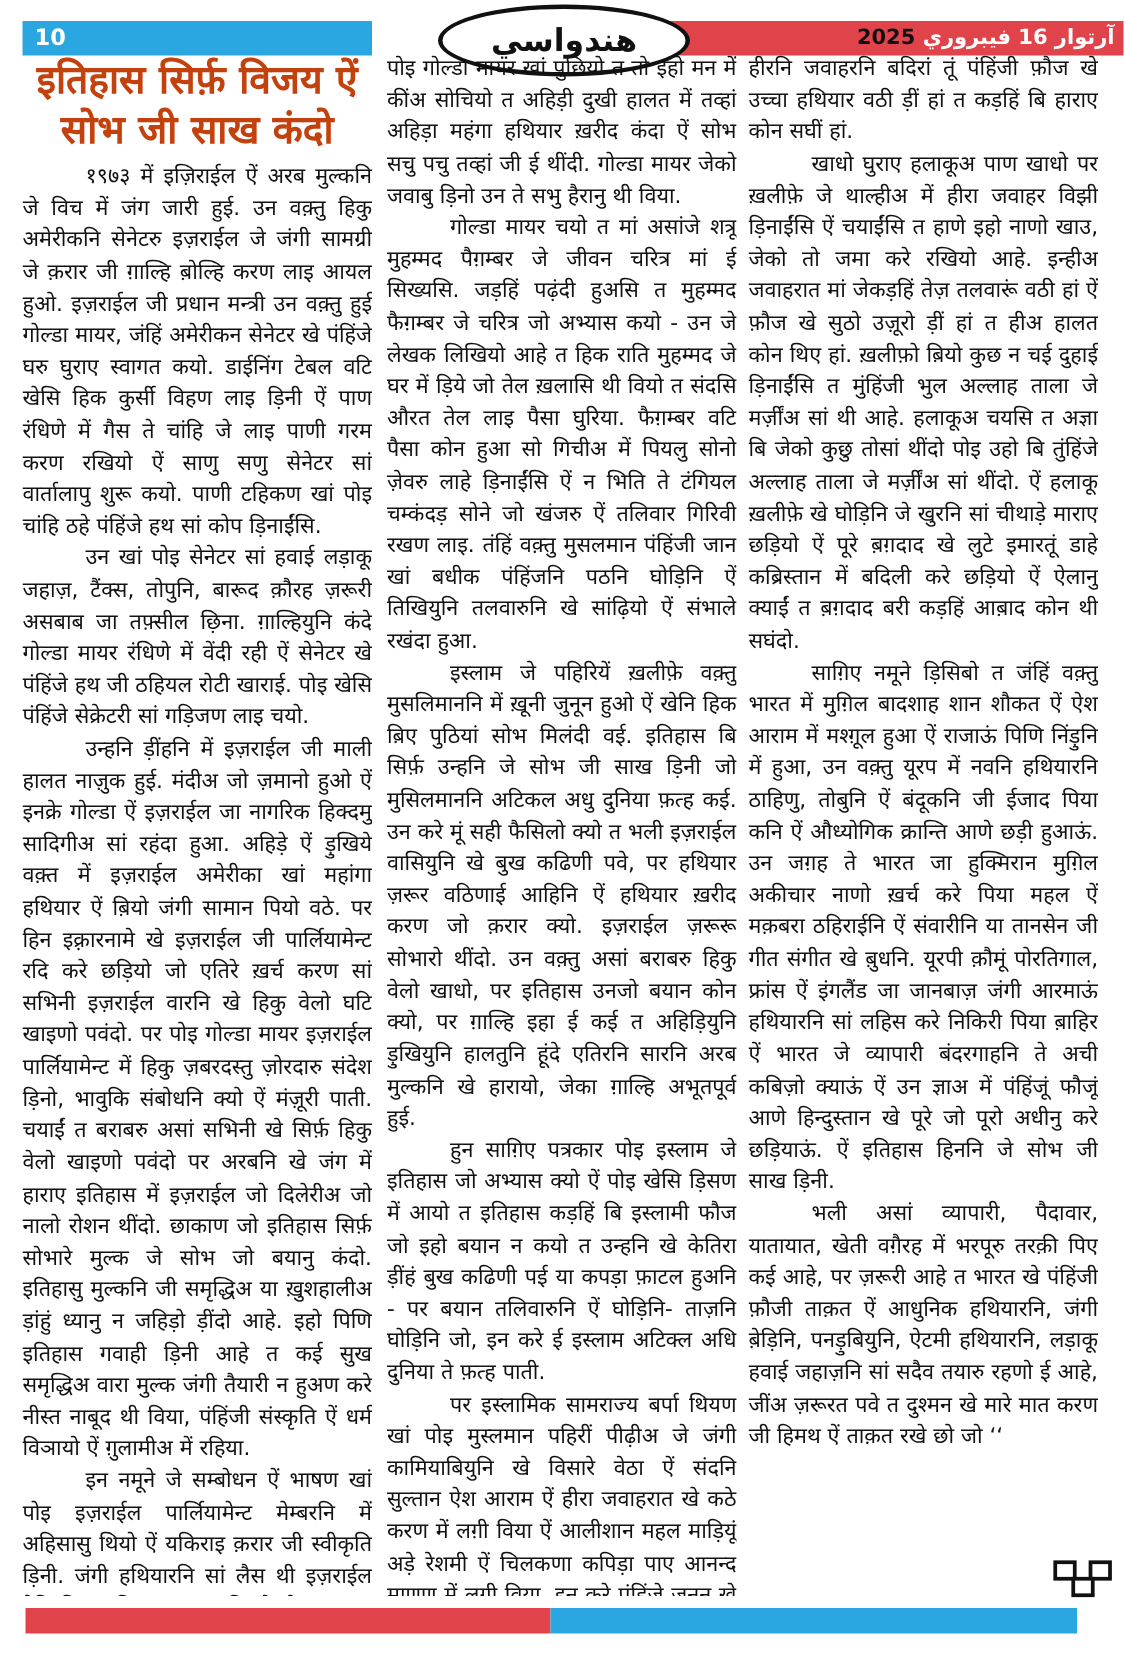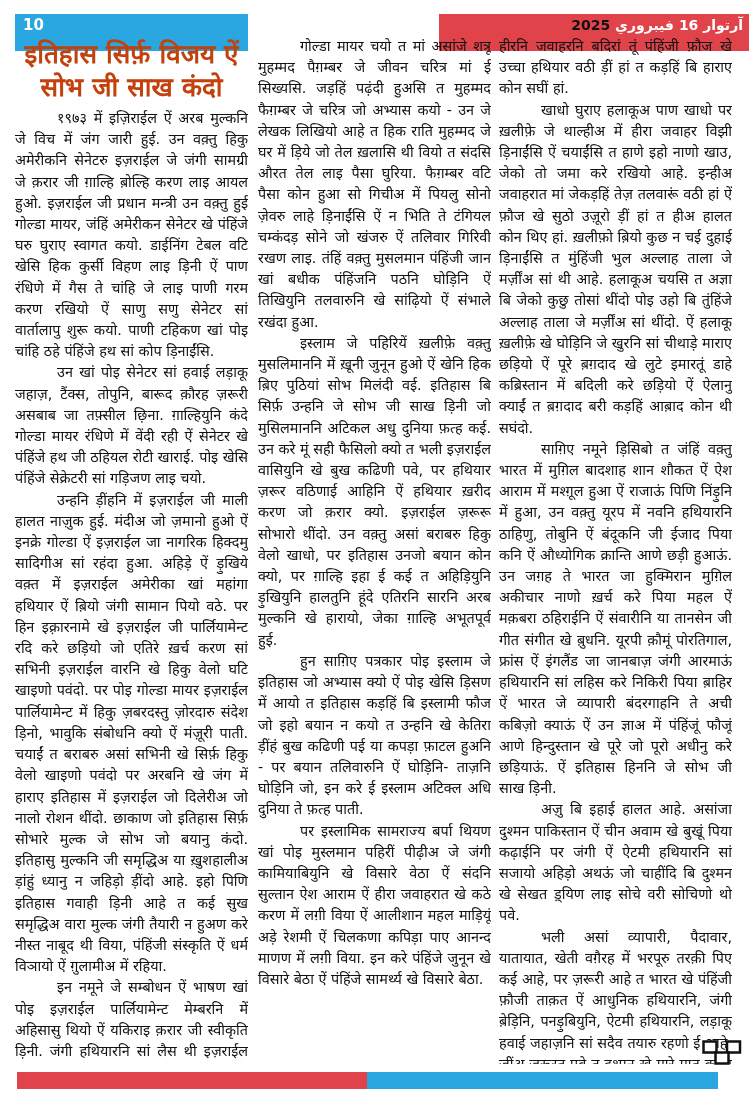--- a/index.html
+++ b/index.html
@@ -2,21 +2,21 @@
 <html lang="sd"><head>
 <meta charset="utf-8">
 <style>
   html,body { margin:0; padding:0; background:#ffffff; }
   .page {
     position:relative; width:750px; height:1109px; background:#ffffff;
     font-family:"DejaVu Sans", sans-serif; color:#111; overflow:hidden;
   }
 
   
-  .topbar { position:absolute; top:14px; height:37px; }
+  .topbar { position:absolute; top:14px; height:23px; }
   .topbar.blue { left:15px;  width:233px; }
   .topbar.red  { left:439px; width:310px; }
   .pagenum {
     display:block; color:#ffffff; font-weight:bold; font-size:15px;
     line-height:23px; padding-left:8px;
   }
   .masthead {
     position:absolute; left:292px; top:3px; width:162px; height:42px;
     background:#ffffff; border:3px solid #111; border-radius:50%;
     display:flex; align-items:center; justify-content:center;
@@ -58,44 +58,47 @@
 <body>
 
 <div class="page">
 
   <div class="topbar blue" style="background:#2AA7E0;">
     <span class="pagenum">10</span>
   </div>
   <div class="topbar red" style="background:#E1434B;">
     <span class="dateline"><span>آرتوار</span> <span>16</span> <span>فيبروري</span> <span class="year">2025</span></span>
   </div>
+  <div class="masthead">
+    <span class="mast-text">هندواسي</span>
+  </div>
 
   <div class="col col-1">
     <div class="headline">इतिहास सिर्फ़ विजय ऐं</div>
     <div class="headline" style="margin-top:-4px;">सोभ जी साख कंदो</div>
     <p>१९७३ में इज़िराईल ऐं अरब मुल्कनि जे विच में जंग जारी हुई. उन वक़्तु हिकु अमेरीकनि सेनेटरु इज़राईल जे जंगी सामग्री जे क़रार जी ग़ाल्हि ब़ोल्हि करण लाइ आयल हुओ. इज़राईल जी प्रधान मन्त्री उन वक़्तु हुई गोल्डा मायर, जंहिं अमेरीकन सेनेटर खे पंहिंजे घरु घुराए स्वागत कयो. डाईनिंग टेबल वटि खेसि हिक कुर्सी विहण लाइ ड़िनी ऐं पाण रंधिणे में गैस ते चांहि जे लाइ पाणी गरम करण रखियो ऐं साणु सणु सेनेटर सां वार्तालापु शुरू कयो. पाणी टहिकण खां पोइ चांहि ठहे पंहिंजे हथ सां कोप ड़िनाईंसि.</p>
     <p>उन खां पोइ सेनेटर सां हवाई लड़ाकू जहाज़, टैंक्स, तोपुनि, बारूद क़ौरह ज़रूरी असबाब जा तफ़्सील छ़िना. ग़ाल्हियुनि कंदे गोल्डा मायर रंधिणे में वेंदी रही ऐं सेनेटर खे पंहिंजे हथ जी ठहियल रोटी खाराई. पोइ खेसि पंहिंजे सेक्रेटरी सां गड़िजण लाइ चयो.</p>
     <p>उन्हनि ड़ींहनि में इज़राईल जी माली हालत नाज़ुक हुई. मंदीअ जो ज़मानो हुओ ऐं इनक्रे गोल्डा ऐं इज़राईल जा नागरिक हिक्दमु सादिगीअ सां रहंदा हुआ. अहिड़े ऐं ड़ुखिये वक़्त में इज़राईल अमेरीका खां महांगा हथियार ऐं ब़ियो जंगी सामान पियो वठे. पर हिन इक़्रारनामे खे इज़राईल जी पार्लियामेन्ट रदि करे छड़ियो जो एतिरे ख़र्च करण सां सभिनी इज़राईल वारनि खे हिकु वेलो घटि खाइणो पवंदो. पर पोइ गोल्डा मायर इज़राईल पार्लियामेन्ट में हिकु ज़बरदस्तु ज़ोरदारु संदेश ड़िनो, भावुकि संबोधनि क्यो ऐं मंज़ूरी पाती. चयाईं त बराबरु असां सभिनी खे सिर्फ़ हिकु वेलो खाइणो पवंदो पर अरबनि खे जंग में हाराए इतिहास में इज़राईल जो दिलेरीअ जो नालो रोशन थींदो. छाकाण जो इतिहास सिर्फ़ सोभारे मुल्क जे सोभ जो बयानु कंदो. इतिहासु मुल्कनि जी समृद्धिअ या ख़ुशहालीअ ड़ांहुं ध्यानु न जहिड़ो ड़ींदो आहे. इहो पिणि इतिहास गवाही ड़िनी आहे त कई सुख समृद्धिअ वारा मुल्क जंगी तैयारी न हुअण करे नीस्त नाबूद थी विया, पंहिंजी संस्कृति ऐं धर्म विञायो ऐं ग़ुलामीअ में रहिया.</p>
     <p>इन नमूने जे सम्बोधन ऐं भाषण खां पोइ इज़राईल पार्लियामेन्ट मेम्बरनि में अहिसासु थियो ऐं यकिराइ क़रार जी स्वीकृति ड़िनी. जंगी हथियारनि सां लैस थी इज़राईल हेतिरनि सारनि अरब मुल्कनि खे टोटा चब़ाया ऐं सोभारो थियो ऐं अरबनि खे अहिड़ी सेखत ड़िनी आहे जो कोबि इज़राईल ते हमलो करण जी जुरियत कोन थो करे.</p>
 
   </div>
 
   <div class="col col-2">
+    <p class="cont">पोइ गोल्डा मायर खां पुछियो त तो इहो मन में कींअ सोचियो त अहिड़ी दुखी हालत में तव्हां अहिड़ा महंगा हथियार ख़रीद कंदा ऐं सोभ सचु पचु तव्हां जी ई थींदी. गोल्डा मायर जेको जवाबु ड़िनो उन ते सभु हैरानु थी विया.</p>
     <p>गोल्डा मायर चयो त मां असांजे शत्रू मुहम्मद पैग़म्बर जे जीवन चरित्र मां ई सिख्यसि. जड़हिं पढ़ंदी हुअसि त मुहम्मद फैग़म्बर जे चरित्र जो अभ्यास कयो - उन जे लेखक लिखियो आहे त हिक राति मुहम्मद जे घर में ड़िये जो तेल ख़लासि थी वियो त संदसि औरत तेल लाइ पैसा घुरिया. फैग़म्बर वटि पैसा कोन हुआ सो गिचीअ में पियलु सोनो ज़ेवरु लाहे ड़िनाईंसि ऐं न भिति ते टंगियल चम्कंदड़ सोने जो खंजरु ऐं तलिवार गिरिवी रखण लाइ. तंहिं वक़्तु मुसलमान पंहिंजी जान खां बधीक पंहिंजनि पठनि घोड़िनि ऐं तिखियुनि तलवारुनि खे सांढ़ियो ऐं संभाले रखंदा हुआ.</p>
     <p>इस्लाम जे पहिरियें ख़लीफ़े वक़्तु मुसलिमाननि में ख़ूनी जुनून हुओ ऐं खेनि हिक ब़िए पुठियां सोभ मिलंदी वई. इतिहास बि सिर्फ़ उन्हनि जे सोभ जी साख ड़िनी जो मुसिलमाननि अटिकल अधु दुनिया फ़त्ह कई. उन करे मूं सही फैसिलो क्यो त भली इज़राईल वासियुनि खे बुख कढिणी पवे, पर हथियार ज़रूर वठिणाई आहिनि ऐं हथियार ख़रीद करण जो क़रार क्यो. इज़राईल ज़रूरू सोभारो थींदो. उन वक़्तु असां बराबरु हिकु वेलो खाधो, पर इतिहास उनजो बयान कोन क्यो, पर ग़ाल्हि इहा ई कई त अहिड़ियुनि ड़ुखियुनि हालतुनि हूंदे एतिरनि सारनि अरब मुल्कनि खे हारायो, जेका ग़ाल्हि अभूतपूर्व हुई.</p>
     <p>हुन साग़िए पत्रकार पोइ इस्लाम जे इतिहास जो अभ्यास क्यो ऐं पोइ खेसि ड़िसण में आयो त इतिहास कड़हिं बि इस्लामी फौज जो इहो बयान न कयो त उन्हनि खे केतिरा ड़ींहं बुख कढिणी पई या कपड़ा फ़ाटल हुअनि - पर बयान तलिवारुनि ऐं घोड़िनि- ताज़नि घोड़िनि जो, इन करे ई इस्लाम अटिक्ल अधि दुनिया ते फ़त्ह पाती.</p>
     <p>पर इस्लामिक सामराज्य बर्पा थियण खां पोइ मुस्लमान पहिरीं पीढ़ीअ जे जंगी कामियाबियुनि खे विसारे वेठा ऐं संदनि सुल्तान ऐश आराम ऐं हीरा जवाहरात खे कठे करण में लग़ी विया ऐं आलीशान महल माड़ियूं अड़े रेशमी ऐं चिलकणा कपिड़ा पाए आनन्द माणण में लग़ी विया. इन करे पंहिंजे जुनून खे विसारे बेठा ऐं पंहिंजे सामर्थ्य खे विसारे बेठा.</p>
 
   </div>
 
   <div class="col col-3">
     <p class="cont">हीरनि जवाहरनि बदिरां तूं पंहिंजी फ़ौज खे उच्चा हथियार वठी ड़ीं हां त कड़हिं बि हाराए कोन सघीं हां.</p>
     <p>खाधो घुराए हलाकूअ पाण खाधो पर ख़लीफ़े जे थाल्हीअ में हीरा जवाहर विझी ड़िनाईंसि ऐं चयाईंसि त हाणे इहो नाणो खाउ, जेको तो जमा करे रखियो आहे. इन्हीअ जवाहरात मां जेकड़हिं तेज़ तलवारूं वठी हां ऐं फ़ौज खे सुठो उज़ूरो ड़ीं हां त हीअ हालत कोन थिए हां. ख़लीफ़ो ब़ियो कुछ न चई दुहाई ड़िनाईंसि त मुंहिंजी भुल अल्लाह ताला जे मर्ज़ींअ सां थी आहे. हलाकूअ चयसि त अज्ञा बि जेको कुछु तोसां थींदो पोइ उहो बि तुंहिंजे अल्लाह ताला जे मर्ज़ींअ सां थींदो. ऐं हलाकू ख़लीफ़े खे घोड़िनि जे खुरनि सां चीथाड़े माराए छड़ियो ऐं पूरे ब़ग़दाद खे लुटे इमारतूं डाहे कब्रिस्तान में बदिली करे छड़ियो ऐं ऐलानु क्याईं त ब़ग़दाद बरी कड़हिं आब़ाद कोन थी सघंदो.</p>
     <p>साग़िए नमूने ड़िसिबो त जंहिं वक़्तु भारत में मुग़िल बादशाह शान शौकत ऐं ऐश आराम में मश्ग़ूल हुआ ऐं राजाऊं पिणि निंड़ुनि में हुआ, उन वक़्तु यूरप में नवनि हथियारनि ठाहिणु, तोबुनि ऐं बंदूकनि जी ईजाद पिया कनि ऐं औध्योगिक क्रान्ति आणे छड़ी हुआऊं. उन जग़ह ते भारत जा हुक्मिरान मुग़िल अकीचार नाणो ख़र्च करे पिया महल ऐं मक़बरा ठहिराईनि ऐं संवारीनि या तानसेन जी गीत संगीत खे ब़ुधनि. यूरपी क़ौमूं पोरतिगाल, फ्रांस ऐं इंगलैंड जा जानबाज़ जंगी आरमाऊं हथियारनि सां लहिस करे निकिरी पिया ब़ाहिर ऐं भारत जे व्यापारी बंदरगाहनि ते अची कबिज़ो क्याऊं ऐं उन ज्ञाअ में पंहिंजूं फौजूं आणे हिन्दुस्तान खे पूरे जो पूरो अधीनु करे छड़ियाऊं. ऐं इतिहास हिननि जे सोभ जी साख ड़िनी.</p>
-    <p>अज़ु बि इहाई हालत आहे. असांजा दुश्मन पाकिस्तान ऐं चीन अवाम खे बुखूं पिया कढ़ाईनि पर जंगी ऐं ऐटमी हथियारनि सां सजायो अहिड़ो अथऊं जो चाहींदि बि दुश्मन खे सेखत ड़्यिण लाइ सोचे वरी सोचिणो थो पवे.</p>
     <p><span>भली असां व्यापारी, पैदावार, यातायात, खेती वग़ैरह में भरपूरु तरक़ी पिए कई आहे, पर ज़रूरी आहे त भारत खे पंहिंजी फ़ौजी ताक़त ऐं आधुनिक हथियारनि, जंगी ब़ेड़िनि, पनड़ुबियुनि, ऐटमी हथियारनि, लड़ाकू हवाई जहाज़नि सां सदैव तयारु रहणो ई आहे, जींअ ज़रूरत पवे त दुश्मन खे मारे मात करण जी हिमथ ऐं ताक़त रखे छो जो ‘‘</span> </p>
   </div>
 
   <div class="footbar red" style="background:#E1434B;"></div>
   <div class="footbar blue" style="background:#2AA7E0;"></div>
 
   <span class="end-mark">
     <svg width="40" height="28" viewBox="0 0 40 28" xmlns="http://www.w3.org/2000/svg">
       <rect x="1.5" y="1.5" width="13" height="11" fill="#ffffff" stroke="#111" stroke-width="2.5"></rect>
       <rect x="25" y="1.5" width="13" height="11" fill="#ffffff" stroke="#111" stroke-width="2.5"></rect>

